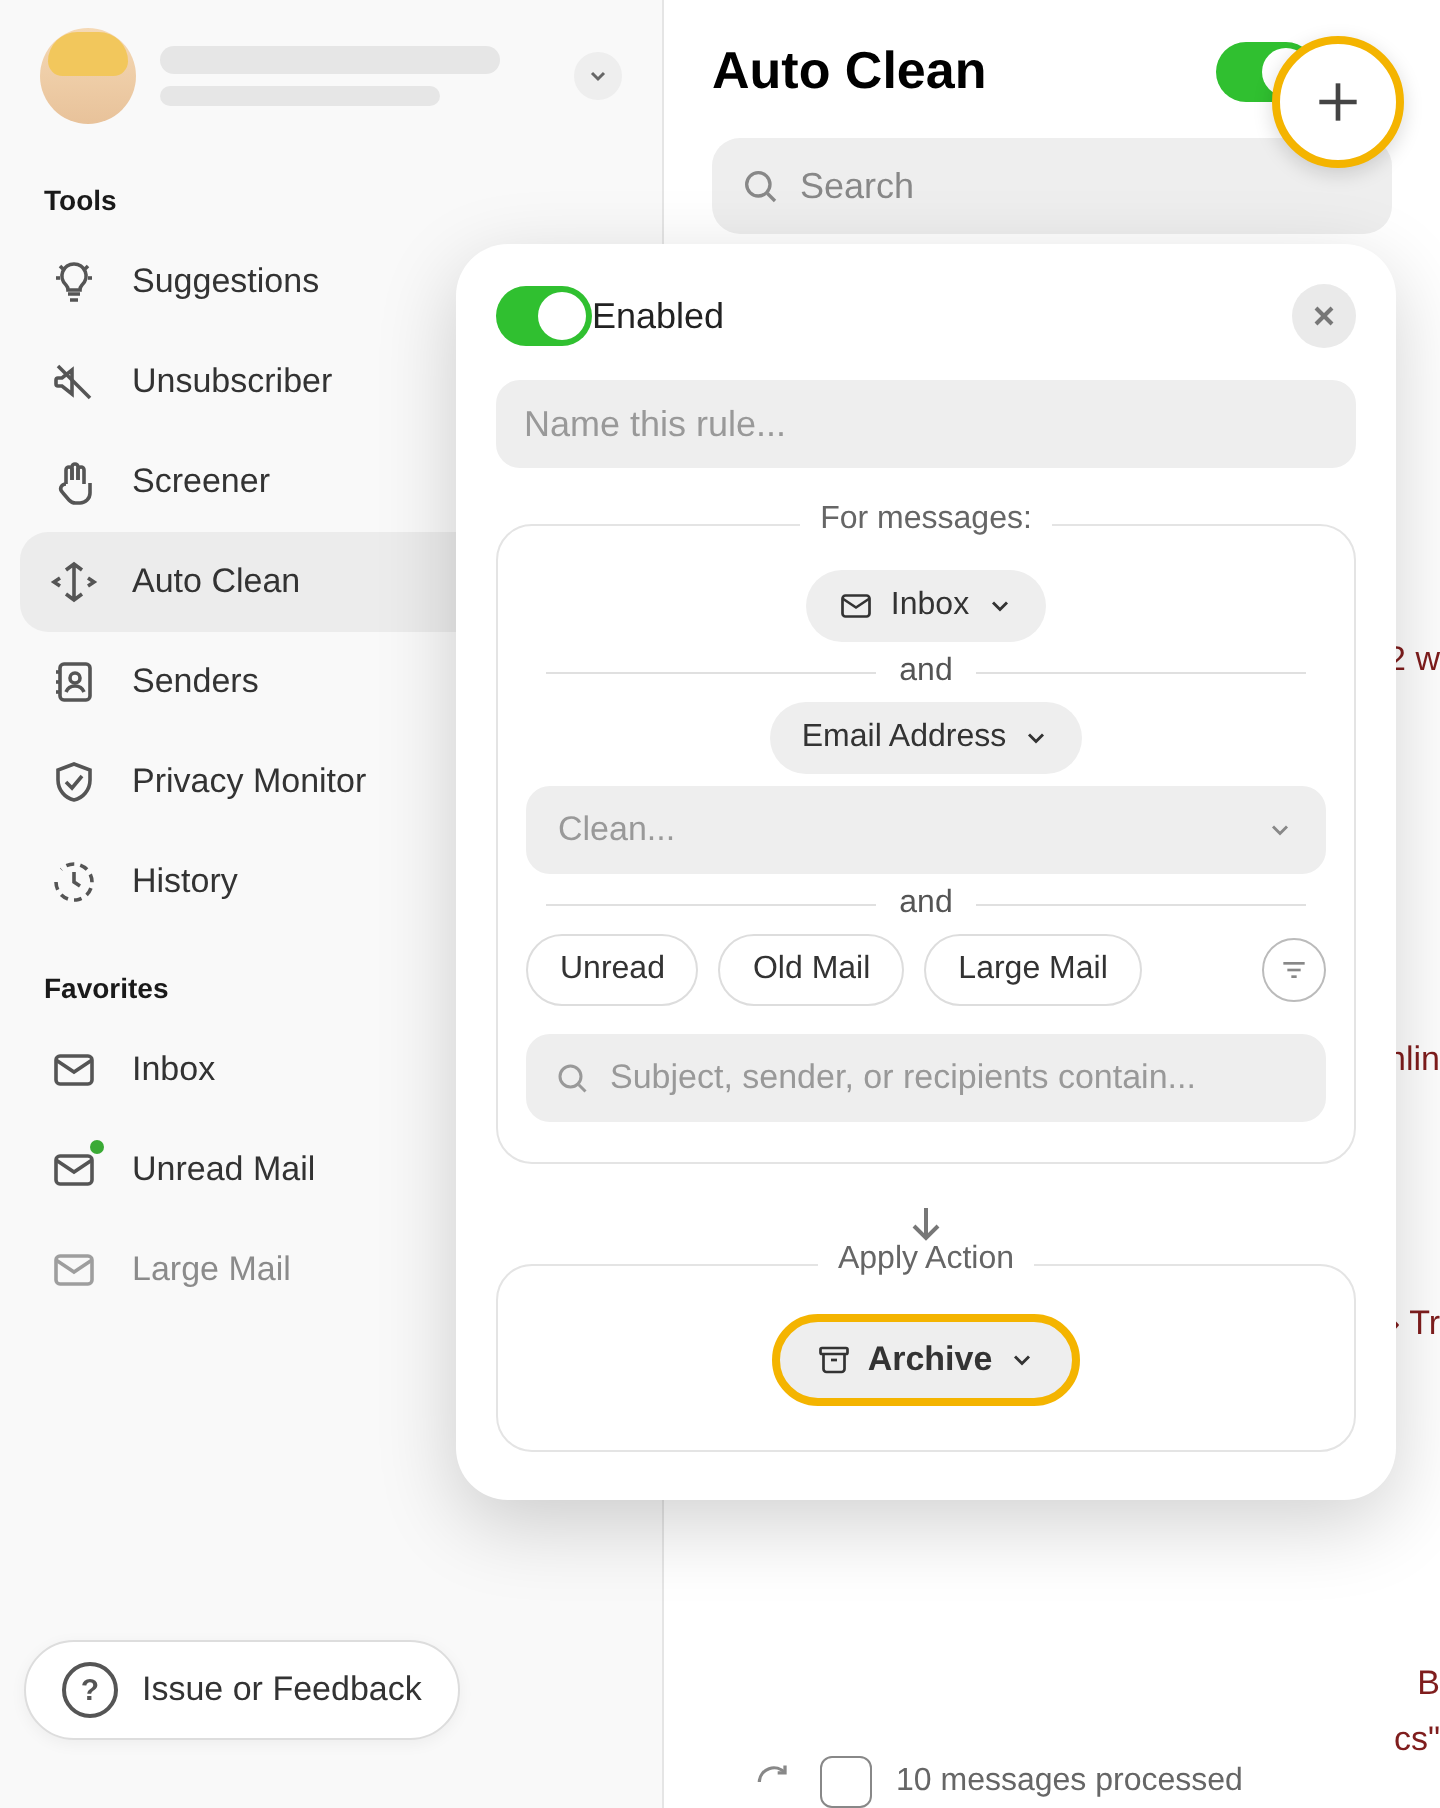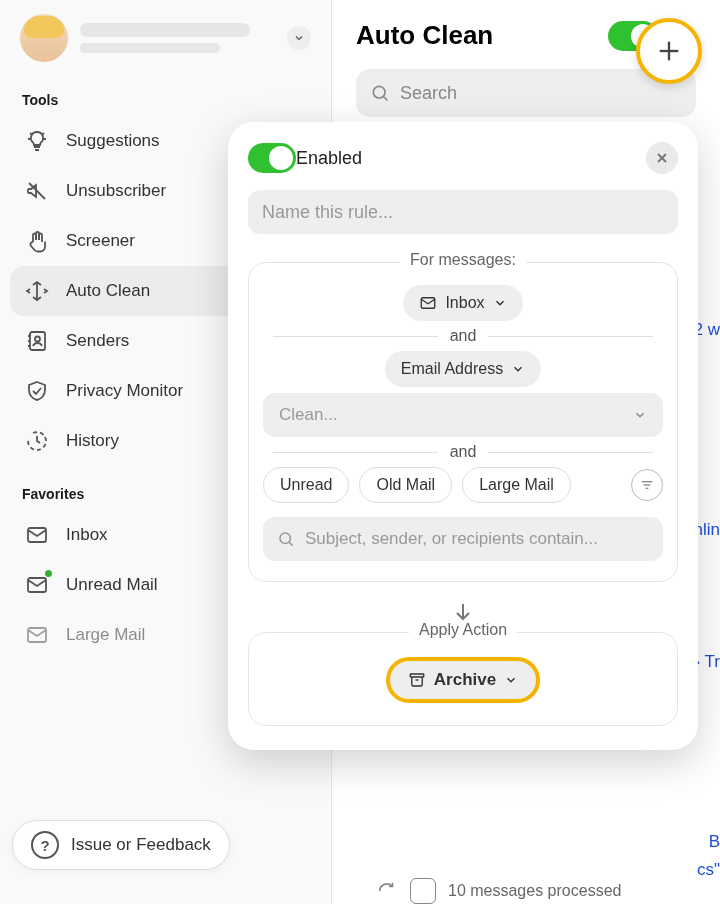--- a/index.html
+++ b/index.html
@@ -27,21 +27,21 @@
     
     .main { position:absolute; left:332px; top:0; right:0; height:904px; background:#fff; }
     .header { display:flex; align-items:center; gap:14px; padding:20px 24px 10px; }
     .title { font-size:26px; font-weight:800; flex:1; }
     .toggle-lg { width:50px; height:30px; background:#30c030; border-radius:999px; position:relative; }
     .toggle-lg::after { content:""; width:24px;height:24px;background:#fff;border-radius:50%; position:absolute; right:3px; top:3px; }
     .bell { color:#555; }
     .add-circle { width:66px; height:66px; border:4px solid #f4b400; border-radius:50%; background:#fff; display:flex; align-items:center; justify-content:center; box-shadow:0 3px 10px rgba(0,0,0,.15); position:absolute; right:18px; top:18px;}
     .add-circle svg { color:#444; }
     .search-bar { margin: 8px 24px; background:#eee; border-radius:14px; height:48px; display:flex; align-items:center; padding:0 14px; gap:10px; color:#888; font-size:18px;}
-    .side-frag { position:absolute; right:0; color:#1d4ed8; font-size:17px; }
+    .side-frag { position:absolute; right:0; color:#7f1d1d; font-size:17px; }
     .sf1 { top:320px; } .sf2 { top:520px; } .sf3 { top:652px; } .sf4 { top:832px; } .sf5 { top:860px; }
     .processed { position:absolute; left:44px; bottom:0; color:#666; font-size:16px; display:flex; align-items:center; gap:12px;}
     .processed .boxicn { width:26px;height:26px;border:1.5px solid #888;border-radius:6px;}
 
     
     .card { position:absolute; left:228px; top:122px; width:470px; background:#fff; border-radius:26px; box-shadow:0 12px 40px rgba(0,0,0,.18); padding:20px 20px 24px; }
     .card-top { display:flex; align-items:center; }
     .toggle-sm { width:48px; height:30px; background:#30c030; border-radius:999px; position:relative; }
     .toggle-sm::after { content:""; width:24px;height:24px;background:#fff;border-radius:50%; position:absolute; right:3px; top:3px; }
     .enabled-label { font-size:18px; font-weight:500; flex:1; color:#222; }

